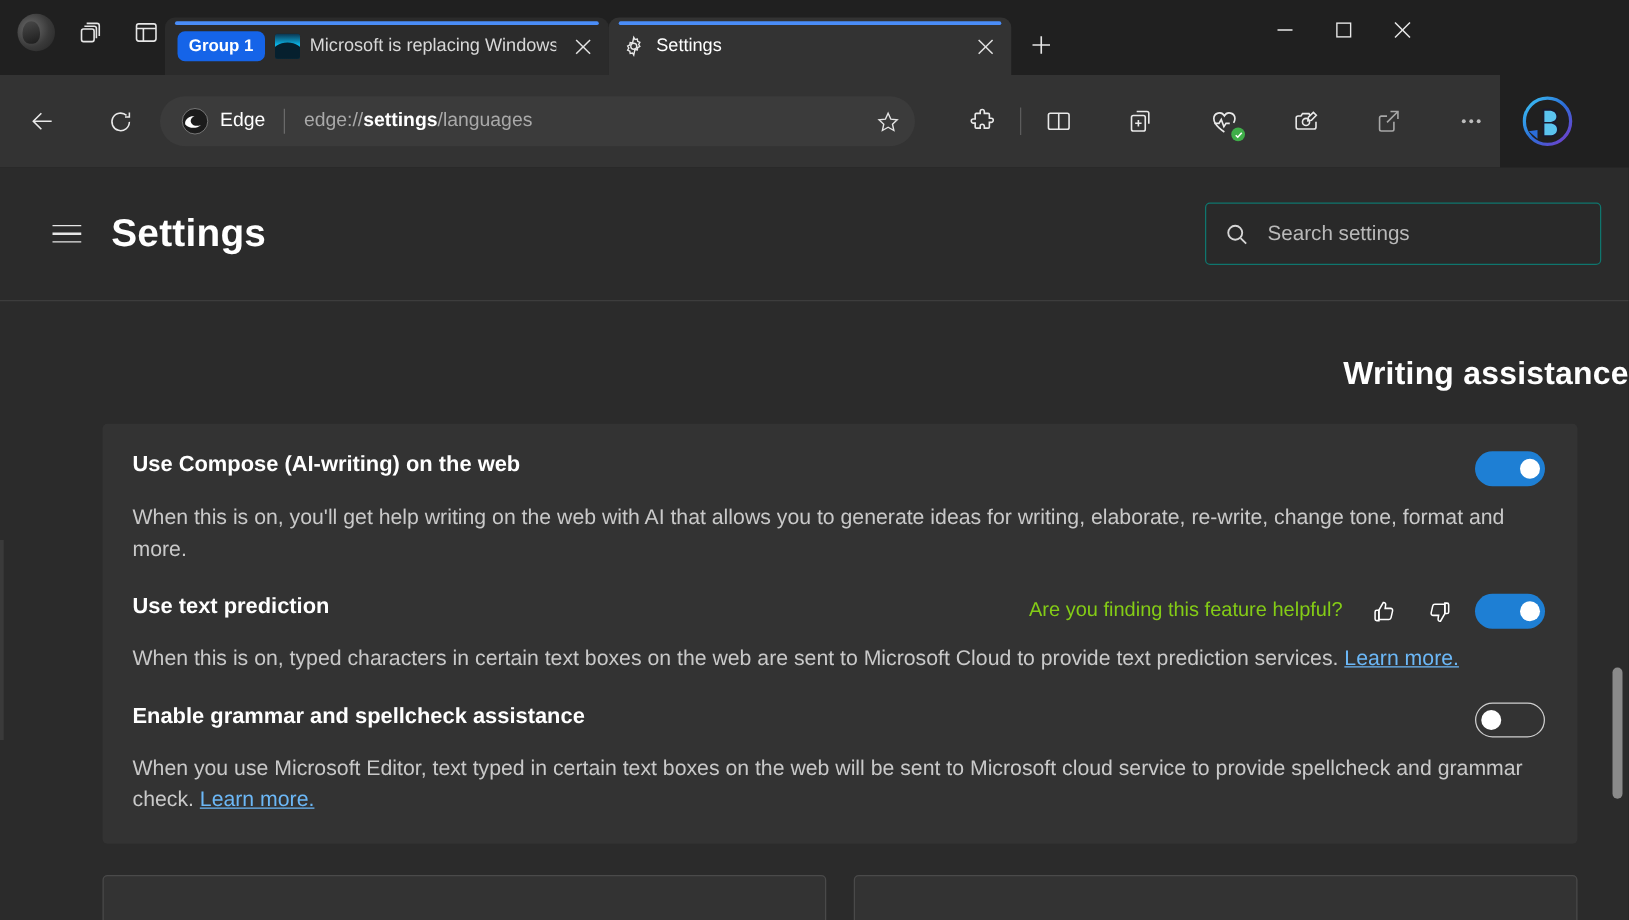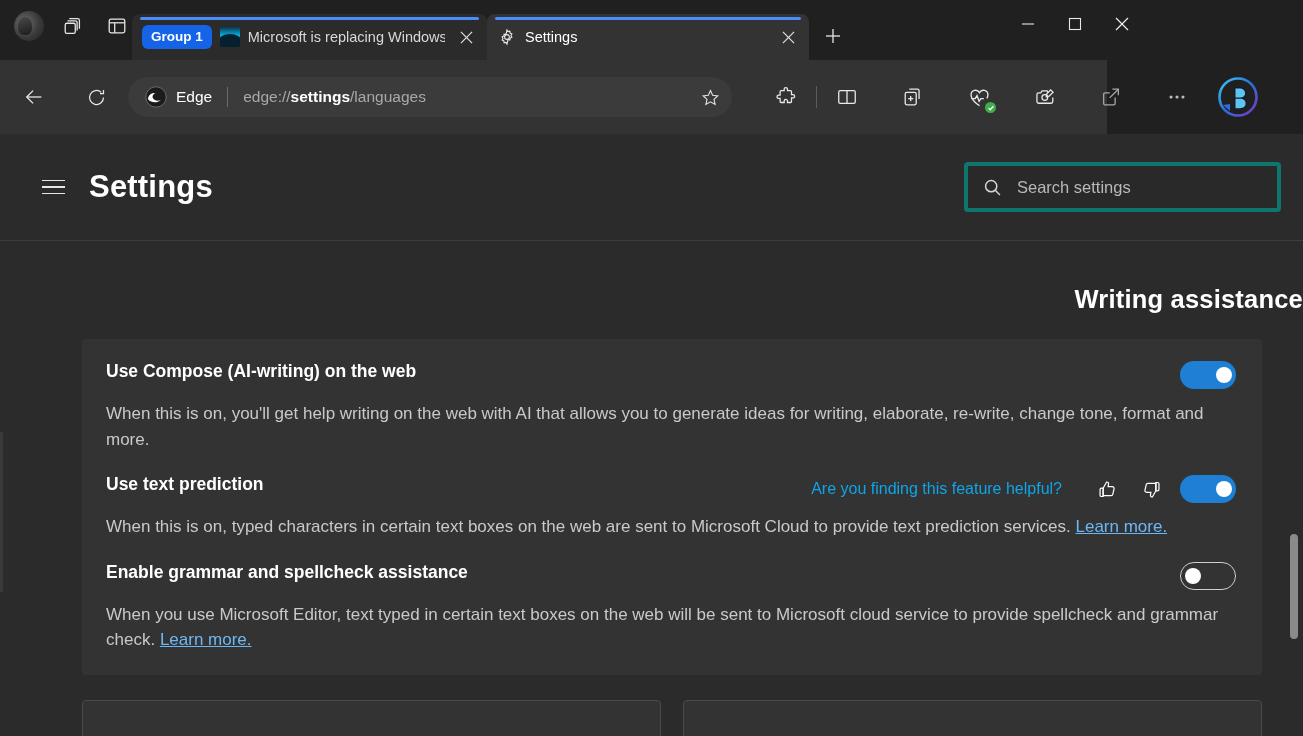--- a/index.html
+++ b/index.html
@@ -79,21 +79,21 @@
     display:flex; align-items:center; justify-content:center; color:#e6e6e6;
   }
   .wincontrols { margin-left:auto; display:flex; align-items:flex-start; height:60px; }
   .wc {
     width:47px; height:47px; display:flex; align-items:center; justify-content:center;
     color:#e8e8e8;
   }
 
   
   .toolbar {
-    position:absolute; left:0; top:60px; width:1107px; height:74px;
+    position:absolute; left:0; top:60px; width:1200px; height:74px;
     background:#333333;
     display:flex; align-items:center; padding:0 14px; gap:2px;
   }
   .tbtn {
     width:40px; height:40px; border-radius:6px;
     display:flex; align-items:center; justify-content:center;
     color:#e9e9e9; flex:0 0 auto;
   }
   .addressbar {
     flex:0 0 auto; width:604px; height:40px; margin-left:10px;
@@ -122,39 +122,39 @@
     border-bottom:1px solid #3d3d3d; position:relative;
   }
   .hamburger {
     width:42px; height:42px; display:flex; flex-direction:column;
     align-items:center; justify-content:center; gap:5px; flex:0 0 auto;
   }
   .hamburger span { display:block; width:23px; height:1.6px; background:#e6e6e6; }
   .page-title { font-size:31px; font-weight:600; margin-left:15px; color:#ffffff; letter-spacing:.2px;}
   .searchbox {
     margin-left:auto; width:317px; height:50px; background:#292929;
-    border:4px solid #0f766e; border-radius:4px;
+    border:1px solid #0f766e; border-radius:4px;
     display:flex; align-items:center; padding:0 14px; gap:14px;
   }
   .search-ph { font-size:16.5px; color:#b9b9b9; }
 
   .content { position:relative; height:495px; overflow:hidden; padding:0 0 0 0; }
   .section-title {
     font-size:25.5px; font-weight:600; color:#ffffff;
     padding:44px 0 0 82px; letter-spacing:.2px;text-align:right;
   }
   .card {
     margin:25px 0 0 82px; width:1180px; background:#333333;
     border-radius:4px; padding:22px 26px 22px 24px;
   }
   .row { position:relative; }
   .row-head { display:flex; align-items:flex-start; min-height:34px; }
   .row-title { font-size:17.5px; font-weight:600; color:#ffffff; }
   .row-right { margin-left:auto; display:flex; align-items:center; gap:14px; }
-  .feedback-q { font-size:16px; color:#0ea5e9; margin-right:16px;}
+  .feedback-q { font-size:16px; color:#84cc16; margin-right:4px;}
   .thumb { width:30px; height:30px; display:flex; align-items:center; justify-content:center; color:#ffffff;}
   .desc {
     font-size:17px; line-height:1.5; color:#c9c9c9; margin-top:6px;
     max-width:1140px;
   }
   .desc .link { color:#6cb8f7; text-decoration:underline; }
   .row + .row { margin-top:22px; }
 
   
   .toggle {

